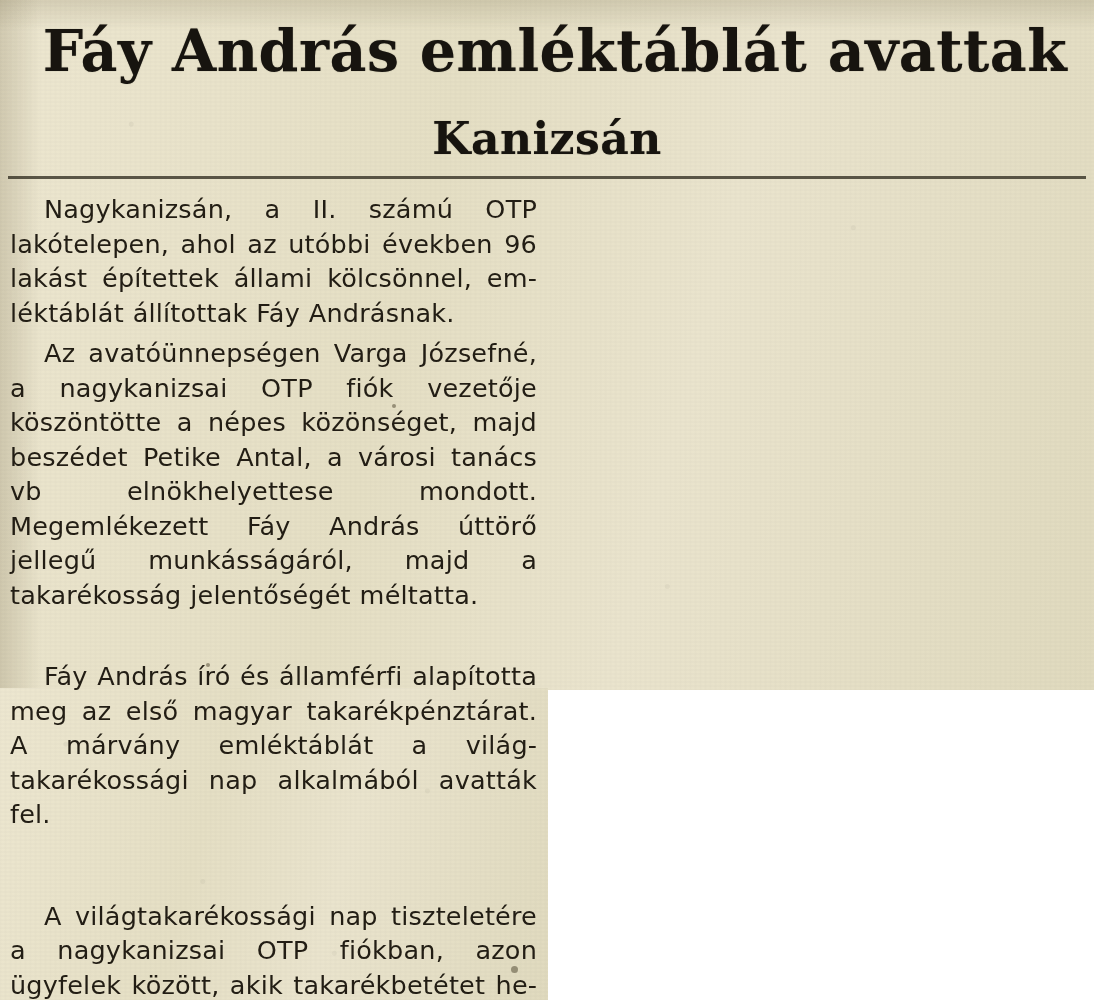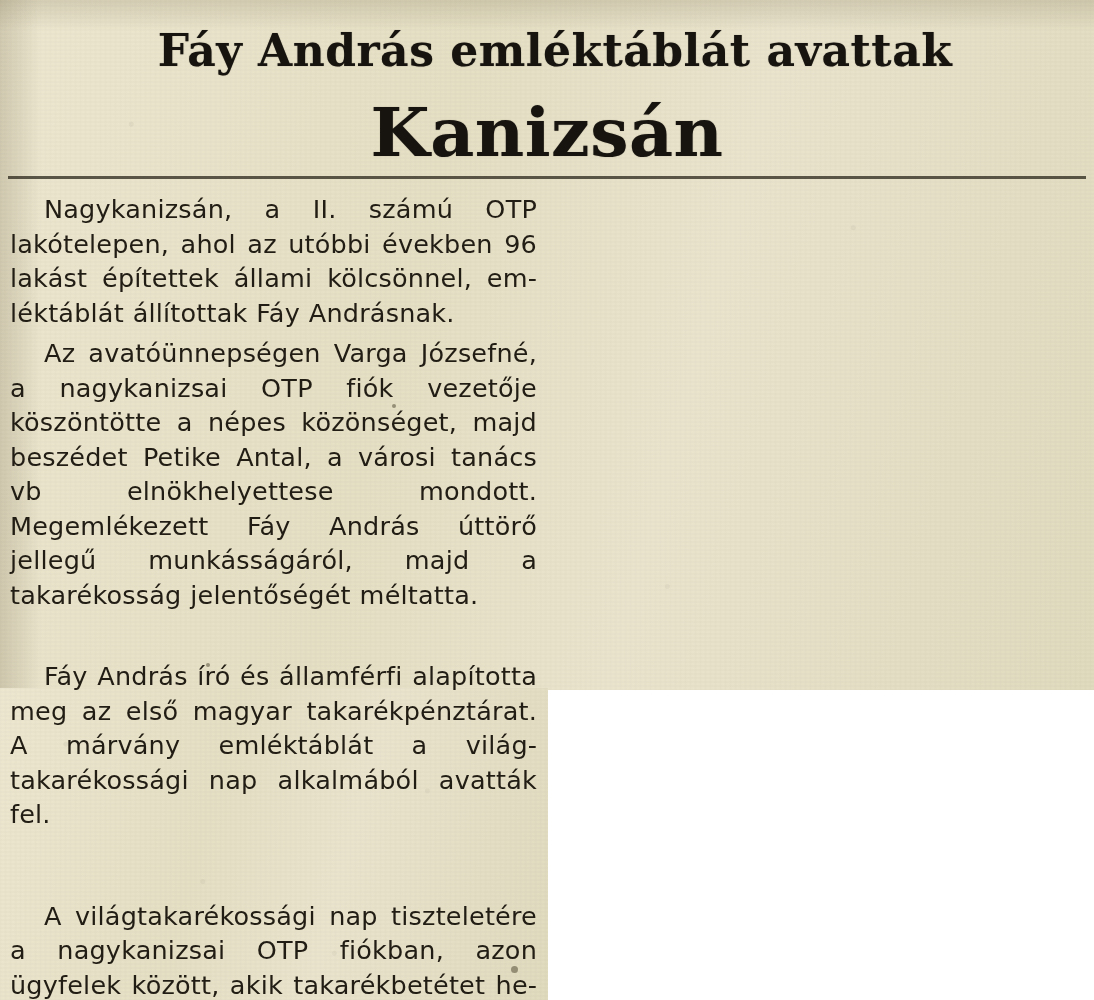--- a/index.html
+++ b/index.html
@@ -63,29 +63,29 @@
     top: 18px;
     width: 1094px;
     text-align: center;
     font-family: "DejaVu Serif", "Liberation Serif", serif;
     font-weight: 700;
     color: #17140f;
     letter-spacing: 0.5px;
     text-shadow: 0 0 1px rgba(40,35,25,0.45);
   }
   .headline .line1 {
-    font-size: 44px;
+    font-size: 57px;
     line-height: 66px;
     white-space: nowrap;
     padding-left: 16px;
   }
   .headline .line2 {
-    font-size: 68px;
+    font-size: 44px;
     line-height: 66px;
-    margin-top: 15px;
+    margin-top: 22px;
   }
 
   .rule {
     position: absolute;
     left: 8px;
     top: 176px;
     width: 1078px;
     height: 3px;
     background: #2a2519;
     opacity: 0.75;

